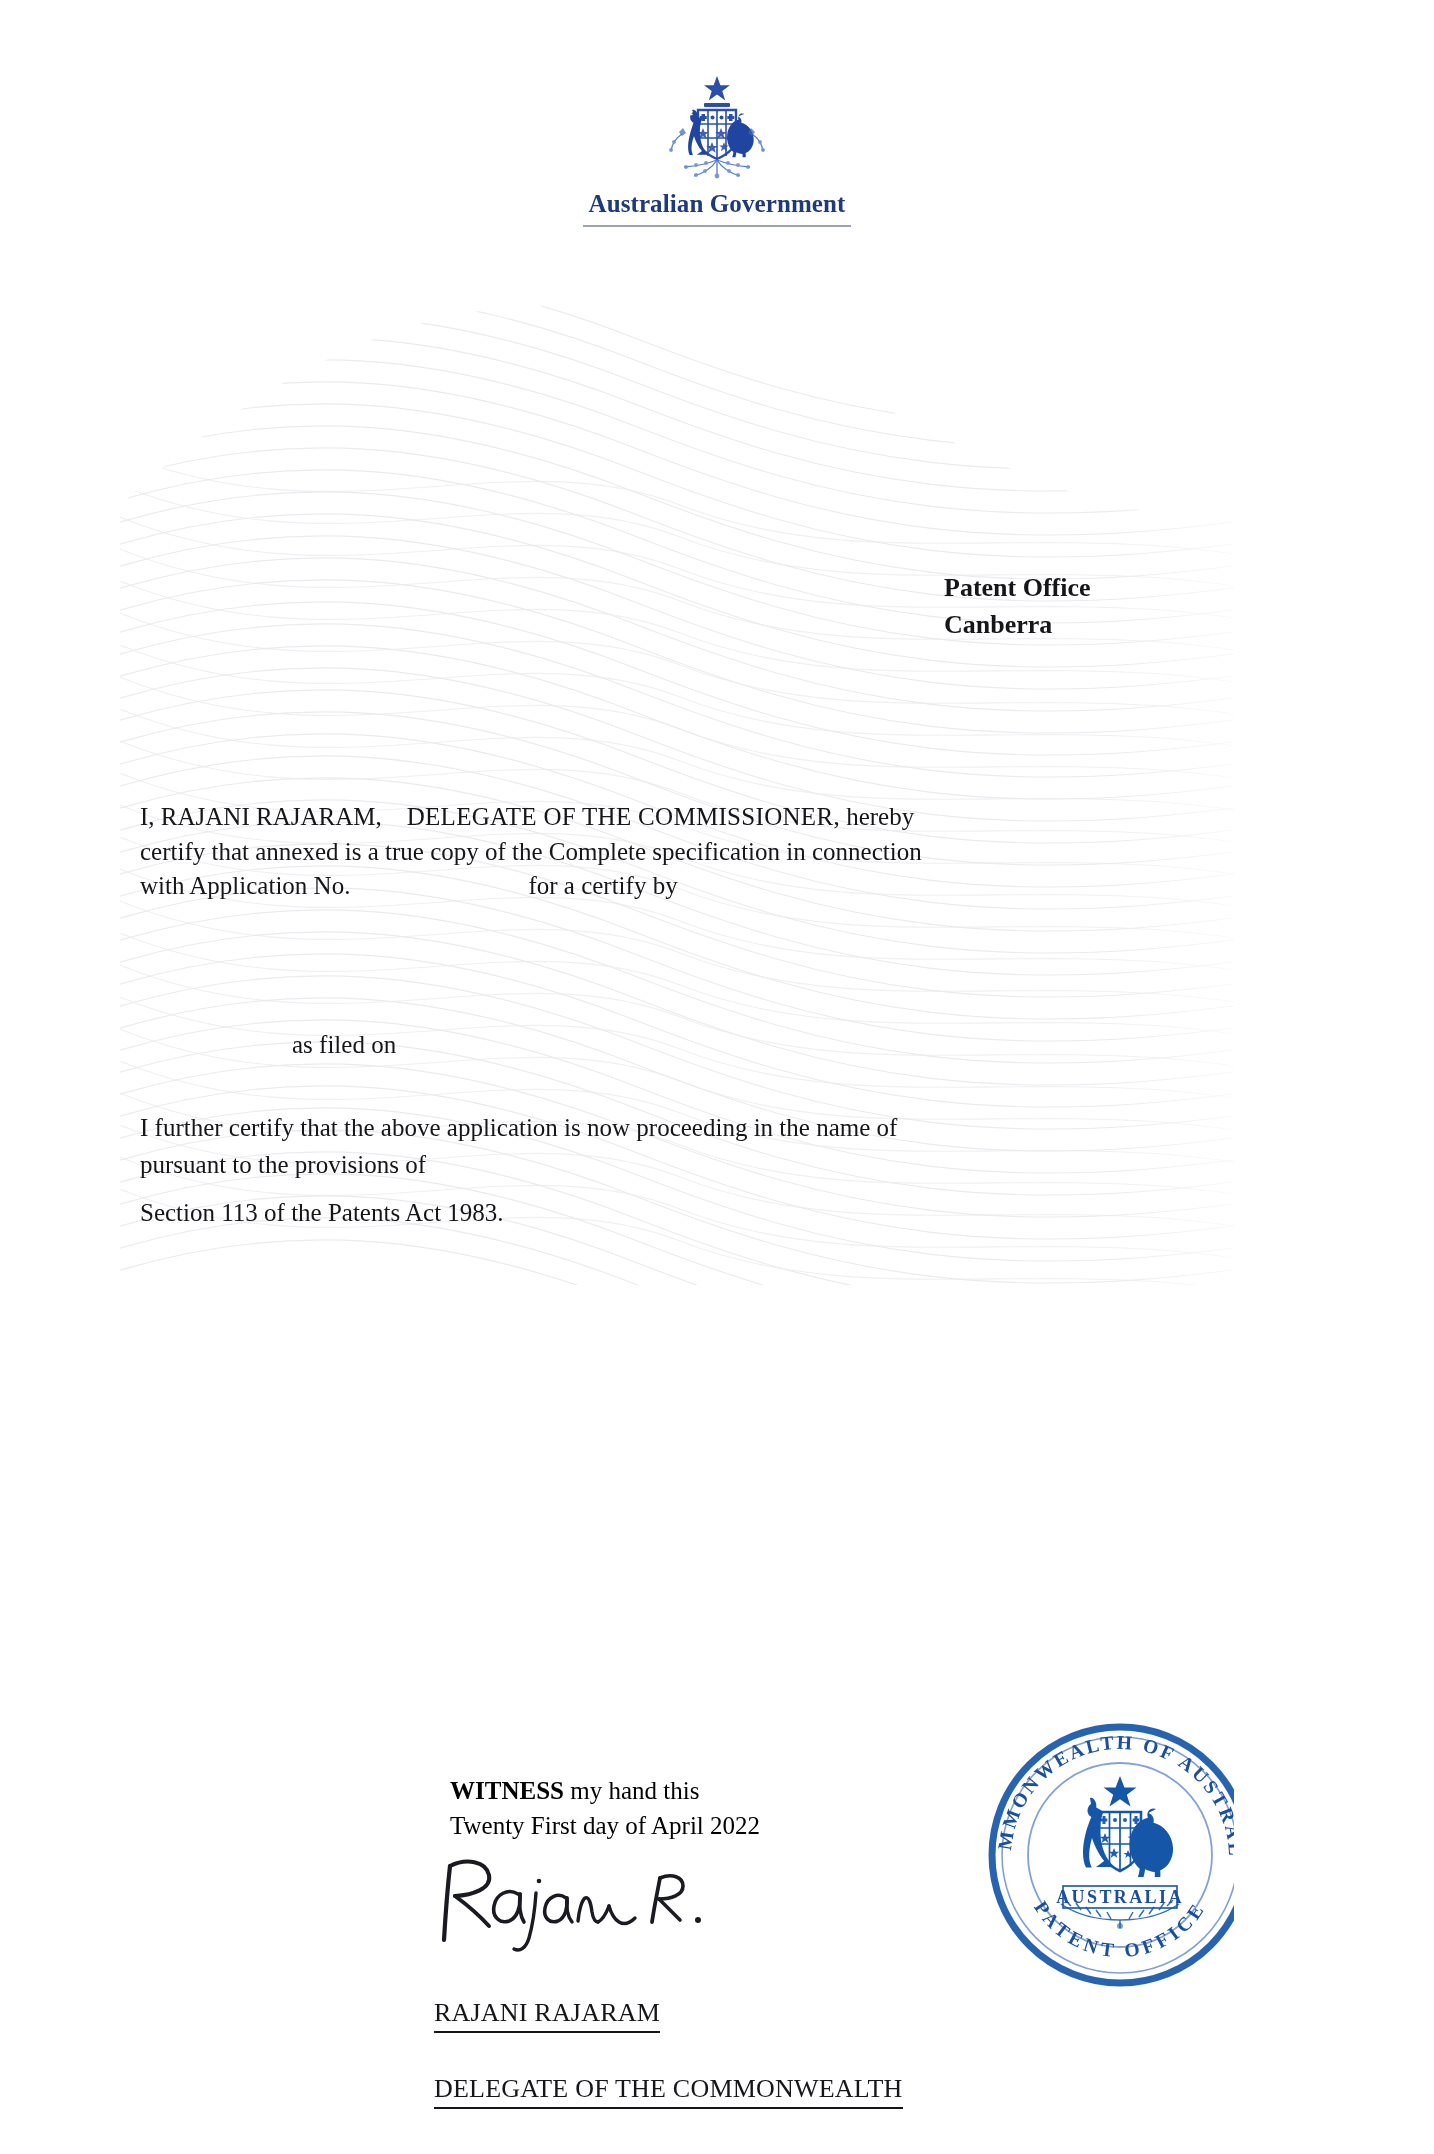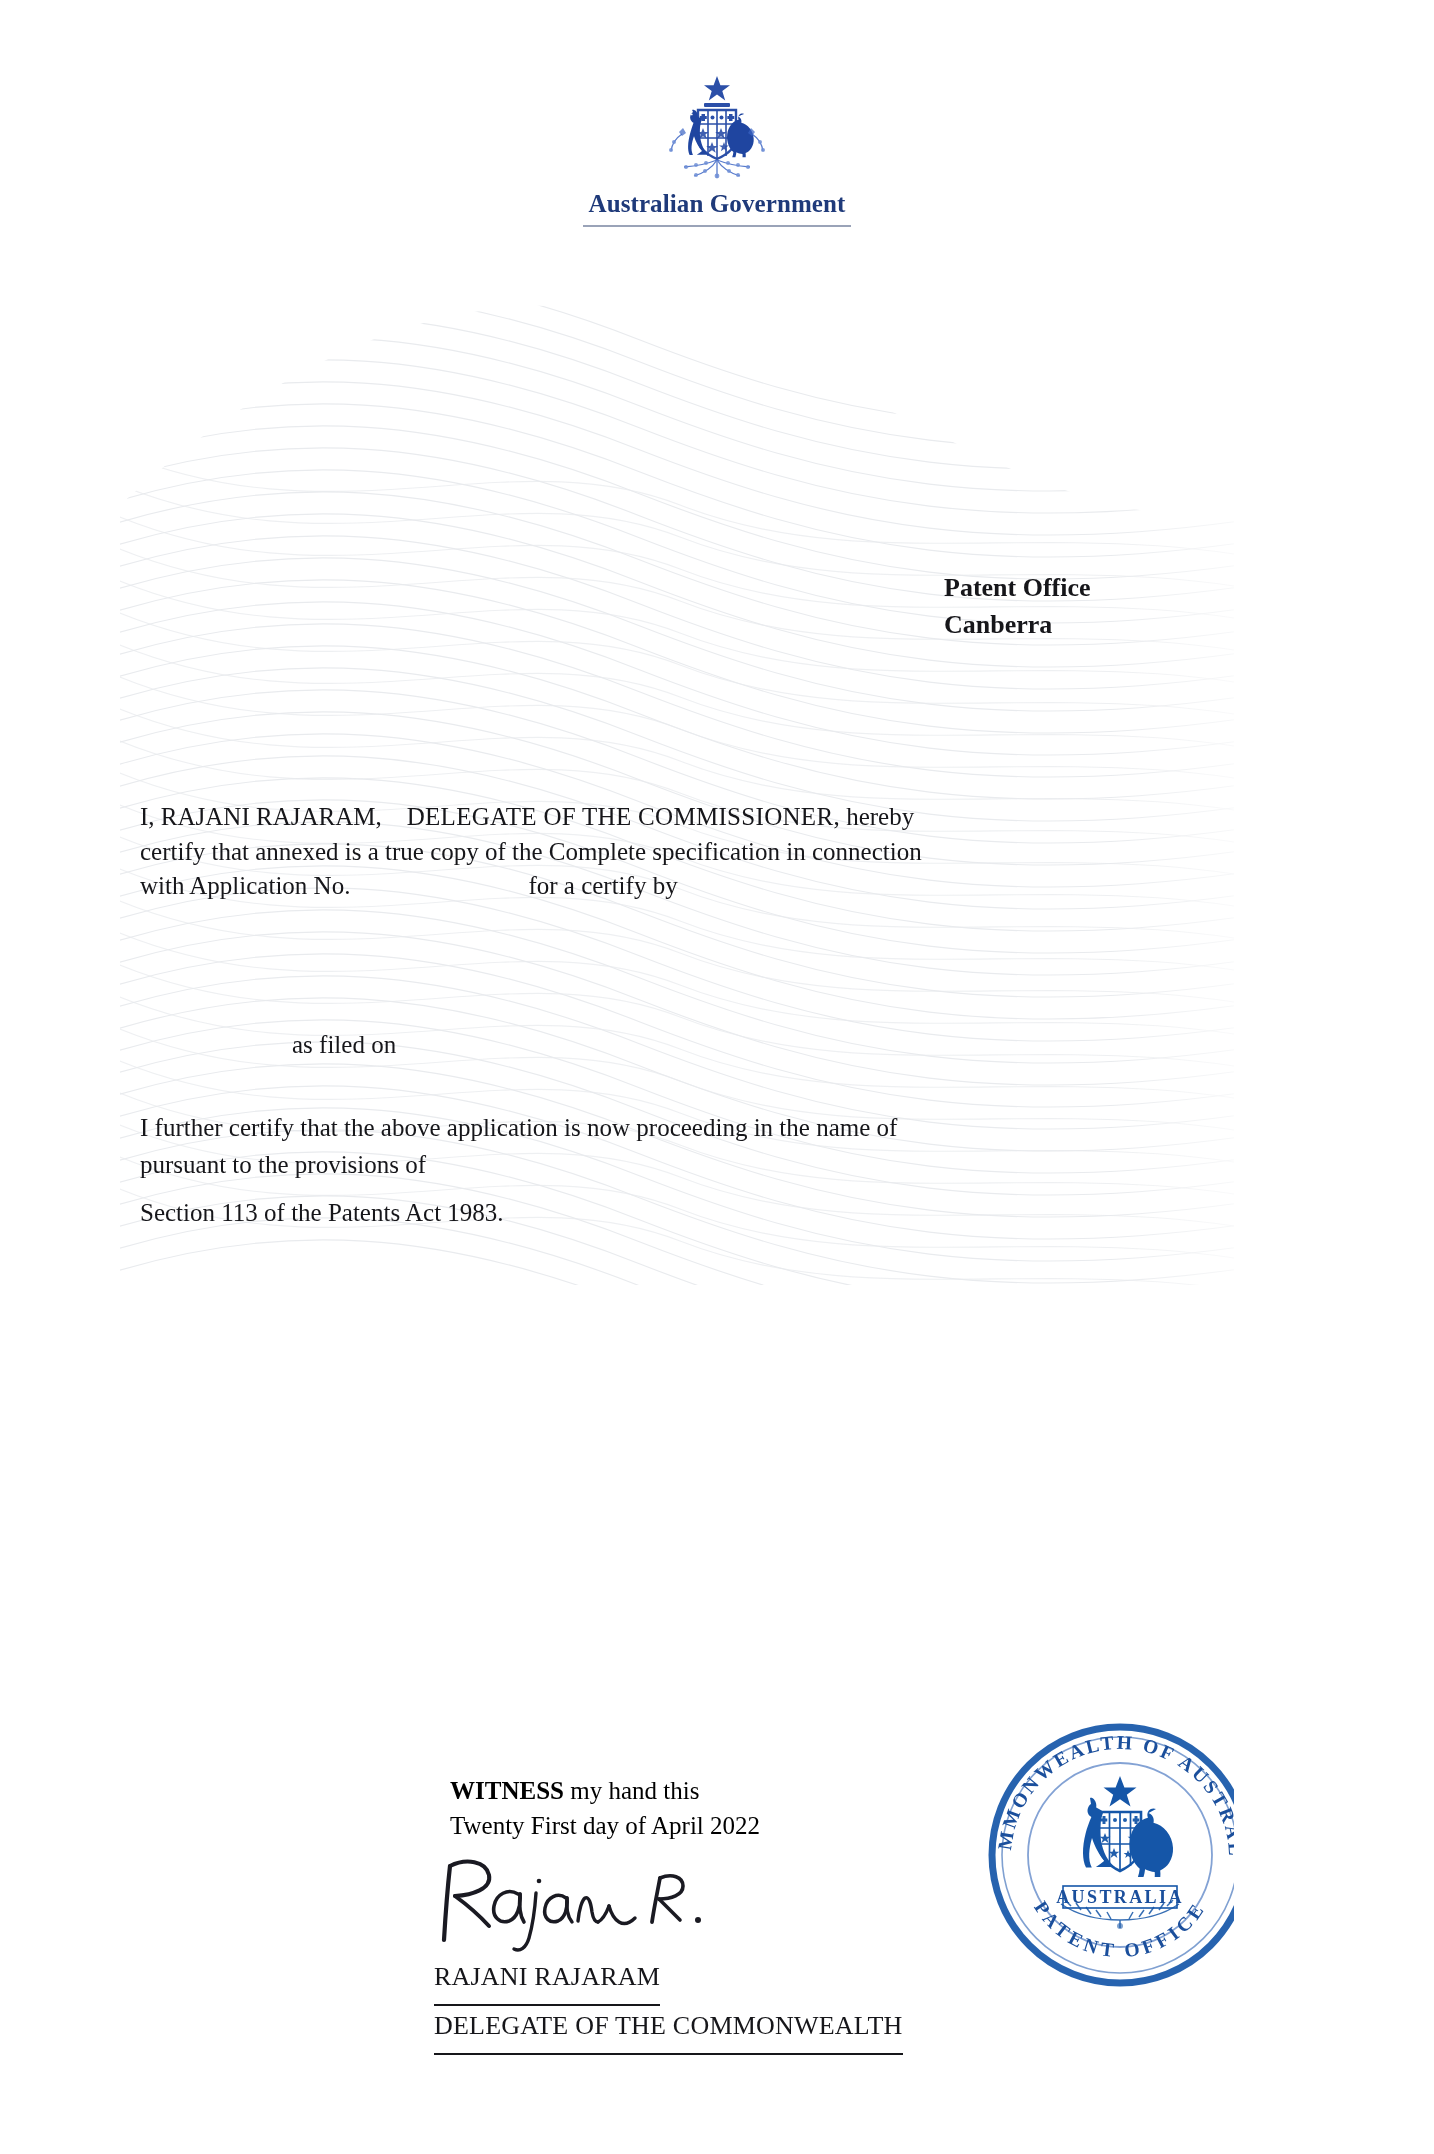--- a/index.html
+++ b/index.html
@@ -140,21 +140,22 @@
     top: 1960px;
     z-index: 5;
     color: #16161a;
     font-size: 26px;
     line-height: 1.30;
     letter-spacing: 0.2px;
   }
   .signer-line {
     display: inline-block;
     border-bottom: 2px solid #16161a;
-    padding-bottom: 10px;
+    padding-bottom: 1px;
+    margin-top: 36px;
   }
   .signer-block .row { margin-bottom: 3px; }
 
   
   .seal {
     position: absolute;
     left: 985px;
     top: 1720px;
     z-index: 5;
   }

